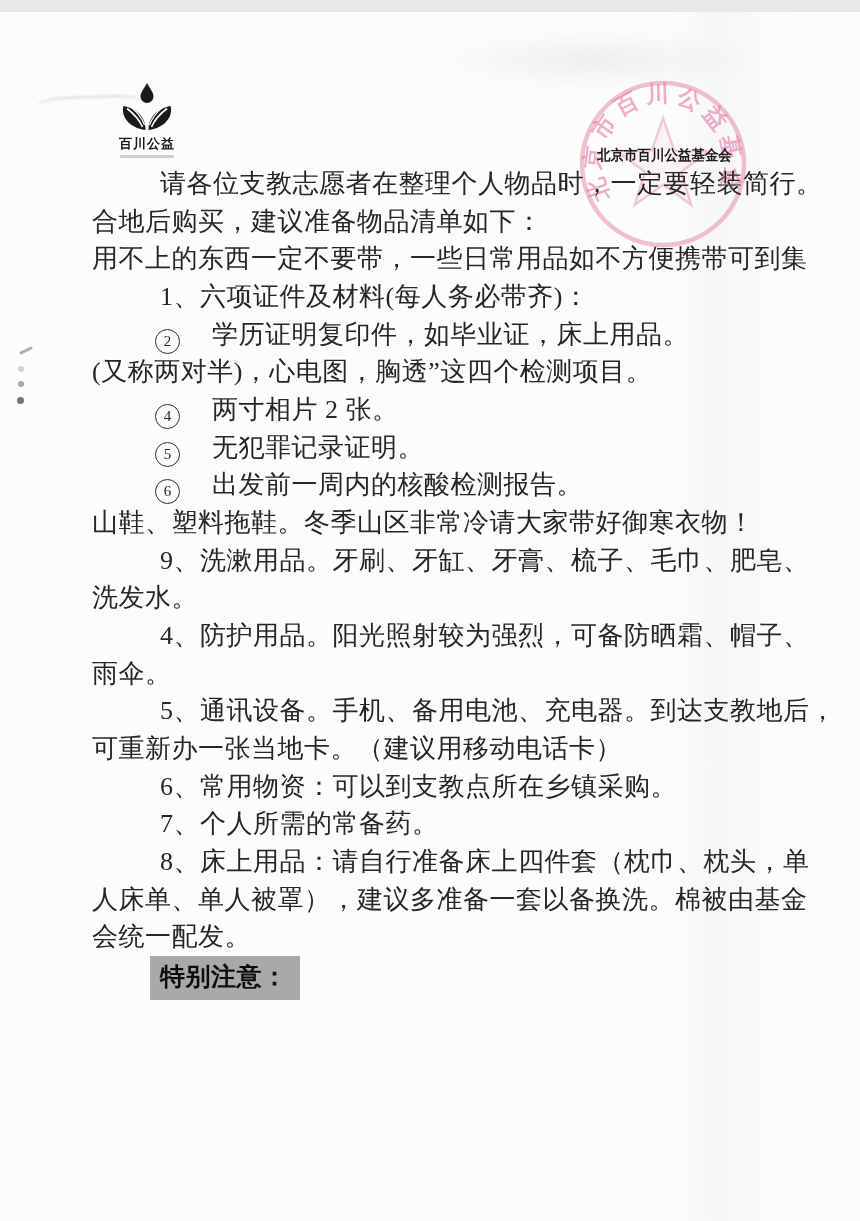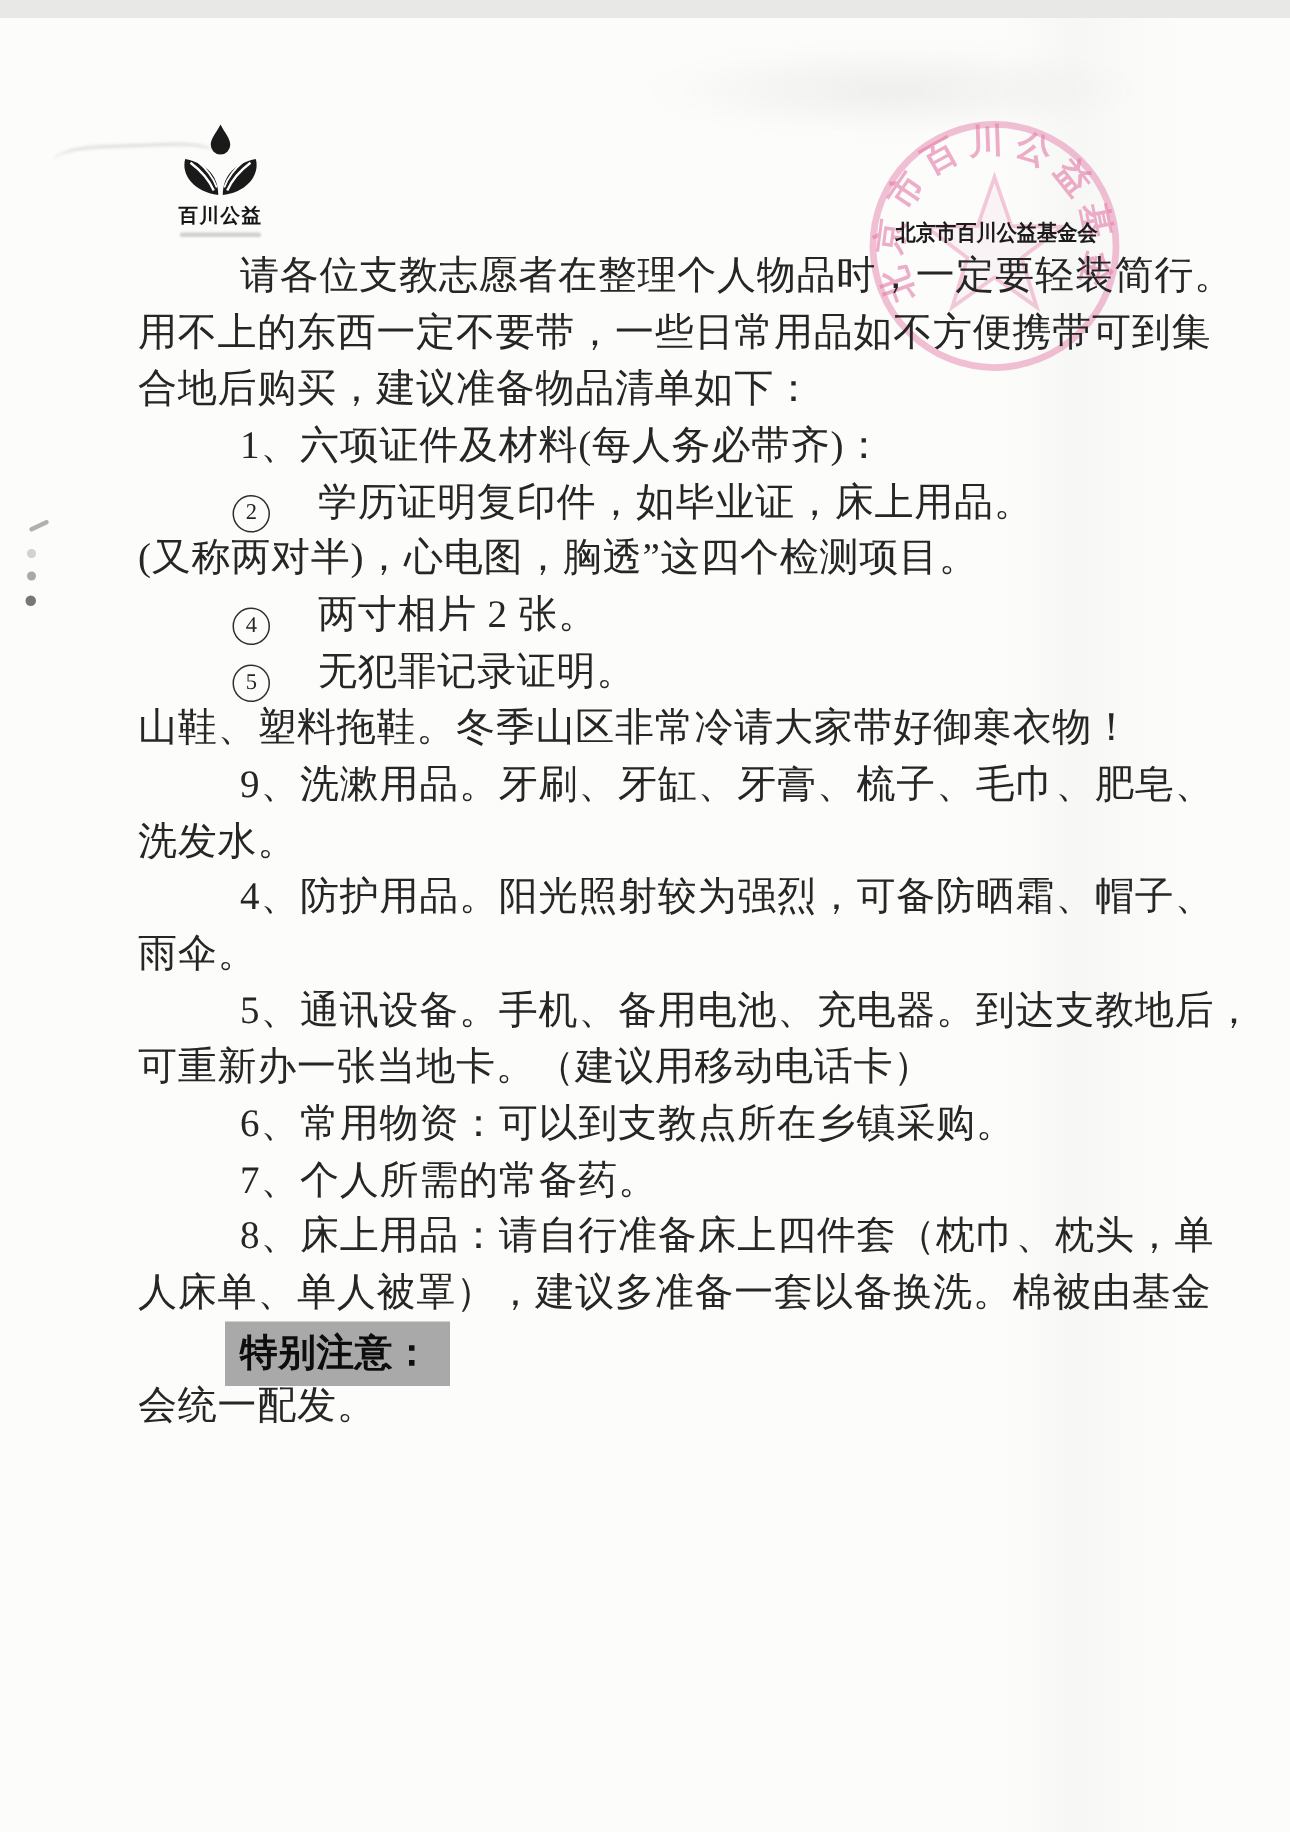--- a/index.html
+++ b/index.html
@@ -122,35 +122,36 @@
     <path d="M96,50 L107.2,82.6 L141.6,83.2 L114.1,103.9 L124.2,136.8 L96,117 L67.8,136.8 L77.9,103.9 L50.4,83.2 L84.8,82.6 Z" fill="rgba(236,168,198,0.10)" stroke="rgba(231,140,178,0.45)" stroke-width="2.5"></path>
     <text font-size="23" font-weight="bold" fill="rgba(228,125,168,0.62)" font-family="'DejaVu Sans','Liberation Sans',sans-serif" letter-spacing="6">
       <textPath id="stamp-arc-text" href="#arcPath" startOffset="2">北京市百川公益基金会</textPath>
     </text>
   </svg>
 
   <div class="foundation-name">北京市百川公益基金会</div>
 
   <div class="doc-body" id="doc-body">
       <div class="line first"><span class="line-text">请各位支教志愿者在整理个人物品时，一定要轻装简行。</span></div>
+      <div class="line none"><span class="line-text">合地后购买，建议准备物品清单如下：</span></div>
       <div class="line none"><span class="line-text">用不上的东西一定不要带，一些日常用品如不方便携带可到集</span></div>
-      <div class="line none"><span class="line-text">合地后购买，建议准备物品清单如下：</span></div>
       <div class="line first"><span class="line-text">1、六项证件及材料(每人务必带齐)：</span></div>
       <div class="line item"><span class="circled">2</span><span class="line-text">学历证明复印件，如毕业证，床上用品。</span></div>
       <div class="line none"><span class="line-text">(又称两对半)，心电图，胸透”这四个检测项目。</span></div>
       <div class="line item"><span class="circled">4</span><span class="line-text">两寸相片 2 张。</span></div>
       <div class="line item"><span class="circled">5</span><span class="line-text">无犯罪记录证明。</span></div>
+      <div class="line item"><span class="circled">6</span><span class="line-text">出发前一周内的核酸检测报告。</span></div>
       <div class="line none"><span class="line-text">山鞋、塑料拖鞋。冬季山区非常冷请大家带好御寒衣物！</span></div>
       <div class="line first"><span class="line-text">9、洗漱用品。牙刷、牙缸、牙膏、梳子、毛巾、肥皂、</span></div>
       <div class="line none"><span class="line-text">洗发水。</span></div>
       <div class="line first"><span class="line-text">4、防护用品。阳光照射较为强烈，可备防晒霜、帽子、</span></div>
       <div class="line none"><span class="line-text">雨伞。</span></div>
       <div class="line first"><span class="line-text">5、通讯设备。手机、备用电池、充电器。到达支教地后，</span></div>
       <div class="line none"><span class="line-text">可重新办一张当地卡。（建议用移动电话卡）</span></div>
       <div class="line first"><span class="line-text">6、常用物资：可以到支教点所在乡镇采购。</span></div>
       <div class="line first"><span class="line-text">7、个人所需的常备药。</span></div>
       <div class="line first"><span class="line-text">8、床上用品：请自行准备床上四件套（枕巾、枕头，单</span></div>
       <div class="line none"><span class="line-text">人床单、单人被罩），建议多准备一套以备换洗。棉被由基金</span></div>
+      <div class="line none"><span class="line-text">会统一配发。</span></div>
       <div class="line first"><span class="hl">特别注意：</span></div>
-      <div class="line none"><span class="line-text">会统一配发。</span></div>
     </div>
 
 </div>
 
 </body></html>

